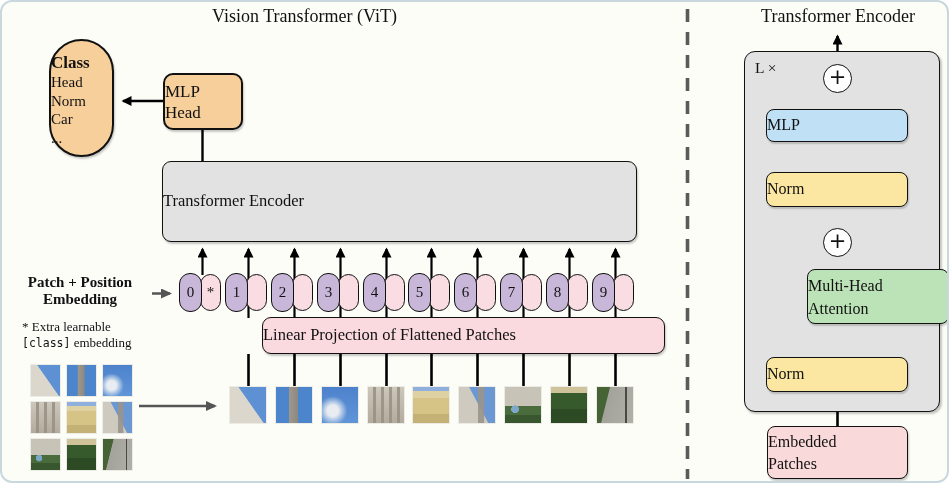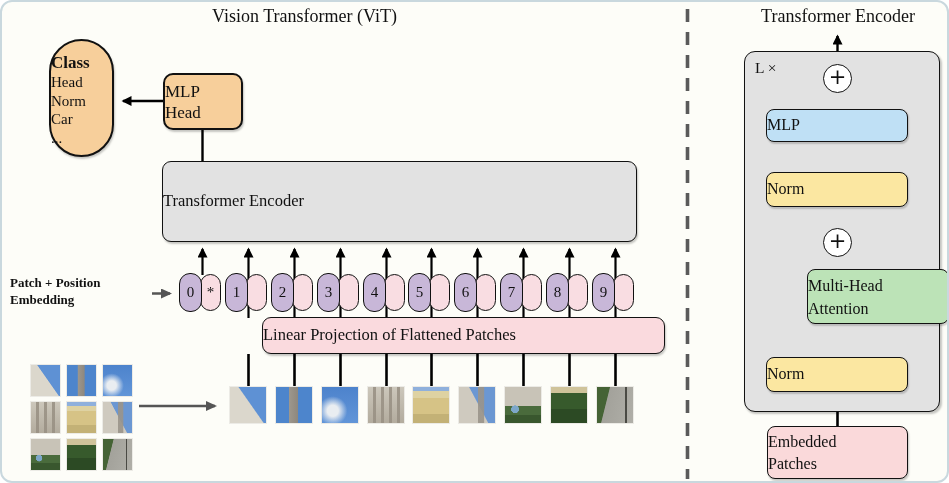--- a/index.html
+++ b/index.html
@@ -34,21 +34,21 @@
   }
   .linproj{
     left:228px;top:315px;width:403px;height:37px;border-radius:9px;
     background:var(--pink_box);font-size:16.5px;line-height:34px;border-width:1.6px;margin-left:32px;
   }
   .pair{position:absolute;top:271px;width:44px;height:39px;z-index:3;}
   .pill{position:absolute;box-sizing:border-box;border:1.7px solid #111;border-radius:11px;
         text-align:center;font-size:15px;}
   .pill.purple{left:0;top:0;width:23px;height:39px;background:var(--purple);z-index:2;line-height:36px;}
   .pill.pink{left:21px;top:1px;width:21px;height:37px;background:var(--pink_token);z-index:1;line-height:34px;}
-  .pp-label{left:8px;top:272px;width:140px;font-weight:bold;font-size:13px;line-height:17px;}
+  .pp-label{left:8px;top:272px;width:140px;text-align:center;font-weight:bold;font-size:15px;line-height:17px;}
   .note{left:20px;top:317px;width:145px;font-size:13px;line-height:16px;}
   .note code{font-family:"DejaVu Sans Mono","Liberation Mono",monospace;font-size:11.5px;}
   .grid3{position:absolute;left:28px;top:362px;display:grid;z-index:3;
          grid-template-columns:repeat(3,31px);grid-auto-rows:33px;gap:4px 5px;}
   .patch{box-sizing:border-box;border:1px solid #ecebe6;}
   .prow-patch{position:absolute;top:384px;width:38px;height:38px;z-index:3;}
   .rt-container{
     left:742px;top:49px;width:196px;height:361px;border-radius:11px;
     background:var(--box_gray);border-width:1.6px;box-shadow:1.5px 2px 2px rgba(0,0,0,.22);
   }
@@ -181,20 +181,24 @@
   <div class="pair" style="left:590px;">
     <div class="pill purple">9</div>
     <div class="pill pink"></div>
   </div>
 
   <div class="lbl pp-label">
     <div>Patch + Position</div>
     <div>Embedding</div>
   </div>
 
+  <div class="lbl note">
+    <div>* Extra learnable</div>
+    <div><code>[class]</code><span> embedding</span></div>
+  </div>
 
   <div class="box linproj">
     <span>Linear Projection of Flattened Patches</span>
   </div>
 
   <div class="grid3">
     <div class="patch" style="background: linear-gradient(55deg, rgb(219, 215, 204) 54%, rgb(94, 145, 212) 56%);"></div>
     <div class="patch" style="background: linear-gradient(90deg, rgb(77, 133, 204) 36%, rgb(157, 151, 141) 37%, rgb(142, 136, 126) 60%, rgb(77, 133, 204) 61%);"></div>
     <div class="patch" style="background: radial-gradient(circle at 30% 66%, rgb(233, 237, 241) 16%, rgba(233, 237, 241, 0) 42%), linear-gradient(rgb(77, 131, 204), rgb(97, 149, 216));"></div>
     <div class="patch" style="background: repeating-linear-gradient(90deg, rgba(151, 143, 130, 0) 0px, rgba(151, 143, 130, 0) 5px, rgba(151, 143, 130, 0.85) 5px, rgba(151, 143, 130, 0.85) 8px), linear-gradient(rgb(204, 199, 187), rgb(179, 172, 158));"></div>

